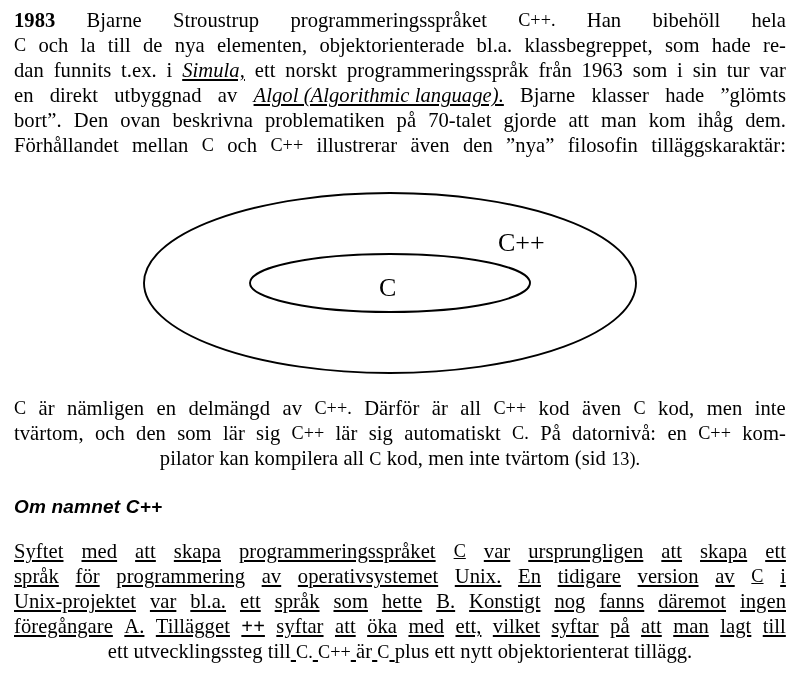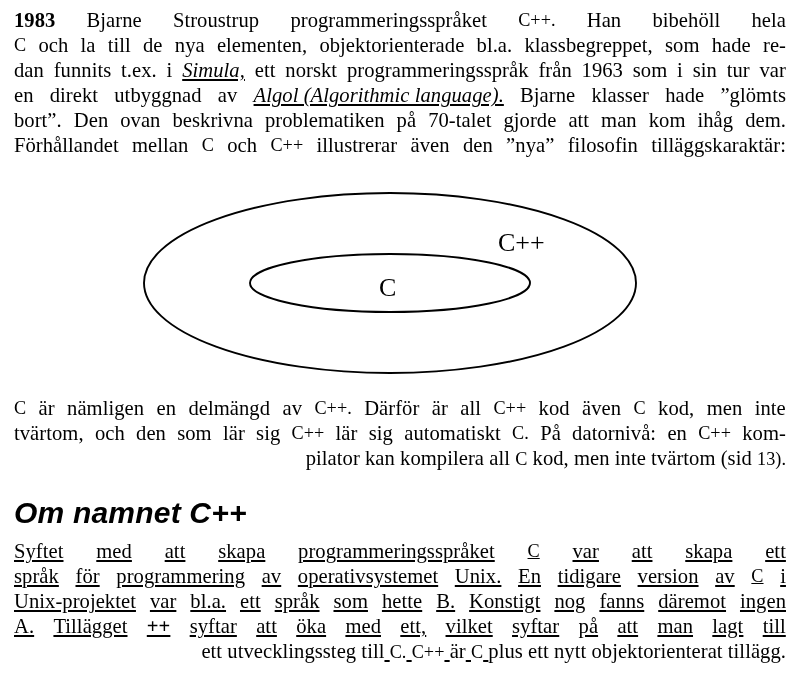--- a/index.html
+++ b/index.html
@@ -44,38 +44,38 @@
   
   .line {
     display: flex;
     justify-content: space-between;
     width: 100%;
     height: 25.1px;
     white-space: nowrap;
   }
   .line.last {
     display: block;
-    text-align: right;
+    text-align: center;
   }
   .line > span { display: inline-block; }
 
   .b { font-weight: bold; }
   .i { font-style: italic; text-decoration: underline; }
   
   .cc { font-size: 18.2px; }
 
   
   .heading {
     position: absolute;
     left: 14px;
     top: 496px;
     font-family: "Liberation Sans", "DejaVu Sans", sans-serif;
     font-weight: bold;
     font-style: italic;
-    font-size: 30px;
+    font-size: 19px;
     letter-spacing: 0.2px;
     white-space: nowrap;
   }
 
   
   .figure {
     position: absolute;
     left: 0px;
     top: 178px;
     width: 800px;
@@ -231,20 +231,21 @@
 
   <div class="para p3">
       <div class="line">
         <span>Syftet</span>
         <span>med</span>
         <span>att</span>
         <span>skapa</span>
         <span>programmeringsspråket</span>
         <span class="cc">C</span>
         <span>var</span>
+        <span>ursprungligen</span>
         <span>att</span>
         <span>skapa</span>
         <span>ett</span>
       </div>
       <div class="line">
         <span>språk</span>
         <span>för</span>
         <span>programmering</span>
         <span>av</span>
         <span>operativsystemet</span>
@@ -265,20 +266,21 @@
         <span>som</span>
         <span>hette</span>
         <span>B.</span>
         <span>Konstigt</span>
         <span>nog</span>
         <span>fanns</span>
         <span>däremot</span>
         <span>ingen</span>
       </div>
       <div class="line">
+        <span>föregångare</span>
         <span>A.</span>
         <span>Tillägget</span>
         <span class="b">++</span>
         <span>syftar</span>
         <span>att</span>
         <span>öka</span>
         <span>med</span>
         <span>ett,</span>
         <span>vilket</span>
         <span>syftar</span>

